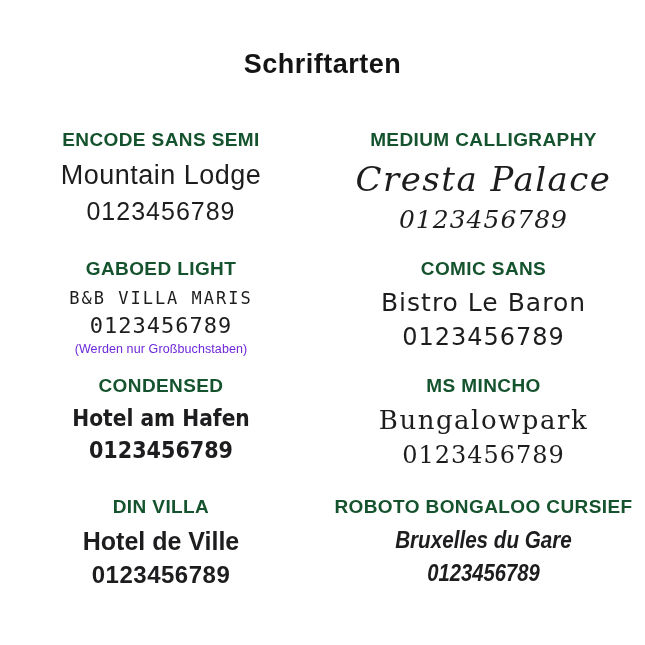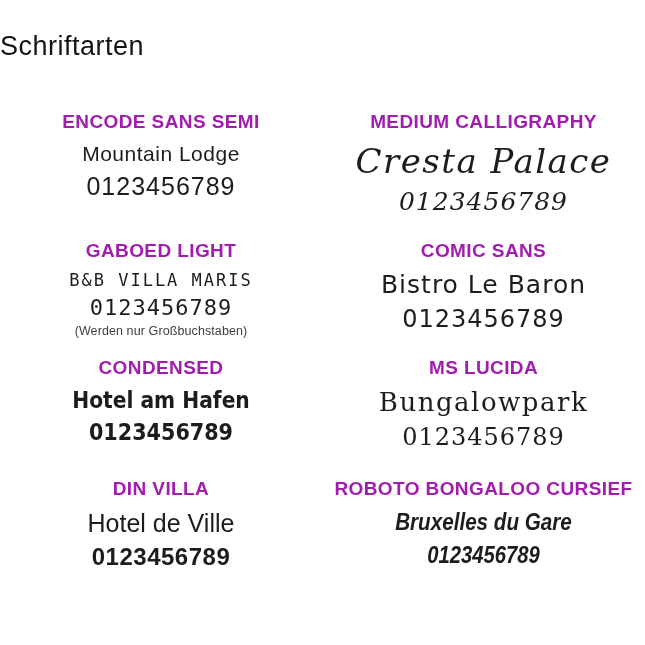--- a/index.html
+++ b/index.html
@@ -8,79 +8,79 @@
     background: #ffffff;
   }
   body {
     width: 645px;
     height: 645px;
     overflow: hidden;
     font-family: "Liberation Sans", sans-serif;
     -webkit-font-smoothing: antialiased;
   }
   .page-title {
-    margin-top: 31px;
-    text-align: left;
+    margin-top: 49px;
+    text-align: center;
     font-size: 27px;
-    font-weight: 400;
+    font-weight: 700;
     letter-spacing: 0.5px;
     color: #141414;
   }
   .grid {
     display: grid;
     grid-template-columns: 322px 323px;
     grid-template-rows: 129px 117px 121px auto;
     margin-top: 49px;
   }
   .block {
     text-align: center;
   }
   .fname {
     font-size: 19px;
     font-weight: 700;
     letter-spacing: 0.4px;
     line-height: 1.15;
-    color: #a21caf;
+    color: #14532d;
   }
   .sample {
     margin-top: 8px;
     line-height: 1.2;
     color: #1d1d1f;
   }
   .digits {
     margin-top: 5px;
     line-height: 1.2;
     color: #1d1d1f;
   }
   .caption {
     margin-top: 2px;
     font-size: 12.5px;
     letter-spacing: 0.1px;
-    color: #404040;
+    color: #6d28d9;
   }
   
-  .f-encode .sample { font-family: "Liberation Sans", sans-serif; font-size: 21px; letter-spacing: 0.5px; }
+  .f-encode .sample { font-family: "Liberation Sans", sans-serif; font-size: 27px; letter-spacing: 0.5px; }
   .f-encode .digits { font-family: "Liberation Sans", sans-serif; font-size: 25px; letter-spacing: 1px; }
 
   .f-lucida .sample { font-family: "DejaVu Serif", serif; font-style: italic; font-size: 34px; letter-spacing: 1.5px; }
   .f-lucida .digits { font-family: "DejaVu Serif", serif; font-style: italic; font-size: 25px; letter-spacing: 1px; }
 
   .f-gaboed .sample { font-family: "DejaVu Sans Mono", monospace; font-size: 17px; letter-spacing: 2px; }
   .f-gaboed .digits { font-family: "DejaVu Sans Mono", monospace; font-size: 22px; letter-spacing: 1px; }
 
   .f-comic .sample { font-family: "DejaVu Sans", sans-serif; font-size: 25px; letter-spacing: 1px; }
   .f-comic .digits { font-family: "DejaVu Sans", sans-serif; font-size: 24px; letter-spacing: 1px; }
 
   .f-bongaloo .sample { font-family: "DejaVu Sans", sans-serif; font-weight: 700; font-size: 23px; transform: scaleX(0.88); }
   .f-bongaloo .digits { font-family: "DejaVu Sans", sans-serif; font-weight: 700; font-size: 23px; transform: scaleX(0.9); }
 
   .f-mincho .sample { font-family: "DejaVu Serif", serif; font-size: 26px; letter-spacing: 1.5px; margin-top: 8px; }
   .f-mincho .digits { font-family: "DejaVu Serif", serif; font-size: 24px; letter-spacing: 1px; }
 
-  .f-din .sample { font-family: "Liberation Sans", sans-serif; font-weight: 400; font-size: 25px; }
+  .f-din .sample { font-family: "Liberation Sans", sans-serif; font-weight: 700; font-size: 25px; }
   .f-din .digits { font-family: "Liberation Sans", sans-serif; font-weight: 700; font-size: 24px; letter-spacing: 0.5px; }
 
   .f-robocond .sample { font-family: "Liberation Sans", sans-serif; font-style: italic; font-weight: 700; font-size: 24px; transform: scaleX(0.86); }
   .f-robocond .digits { font-family: "Liberation Sans", sans-serif; font-style: italic; font-weight: 700; font-size: 23px; transform: scaleX(0.88); }
 </style>
 </head>
 <body>
 
 <div class="page-title">Schriftarten</div>
 
@@ -108,21 +108,21 @@
     <div class="sample">Bistro Le Baron</div>
     <div class="digits">0123456789</div>
   </div>
 
   <div class="block f-bongaloo">
     <div class="fname">CONDENSED</div>
     <div class="sample">Hotel am Hafen</div>
     <div class="digits">0123456789</div>
   </div>
   <div class="block f-mincho">
-    <div class="fname">MS LUCIDA</div>
+    <div class="fname">MS MINCHO</div>
     <div class="sample">Bungalowpark</div>
     <div class="digits">0123456789</div>
   </div>
 
   <div class="block f-din">
     <div class="fname">DIN VILLA</div>
     <div class="sample">Hotel de Ville</div>
     <div class="digits">0123456789</div>
   </div>
   <div class="block f-robocond">

